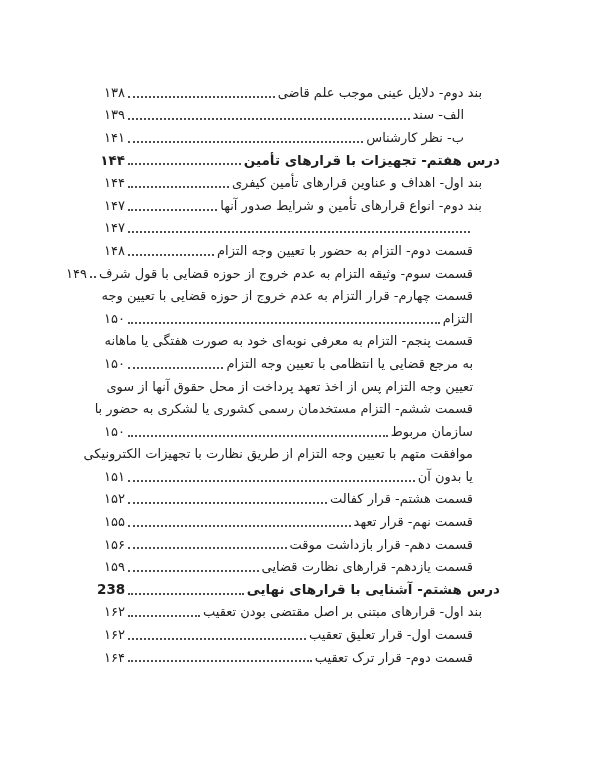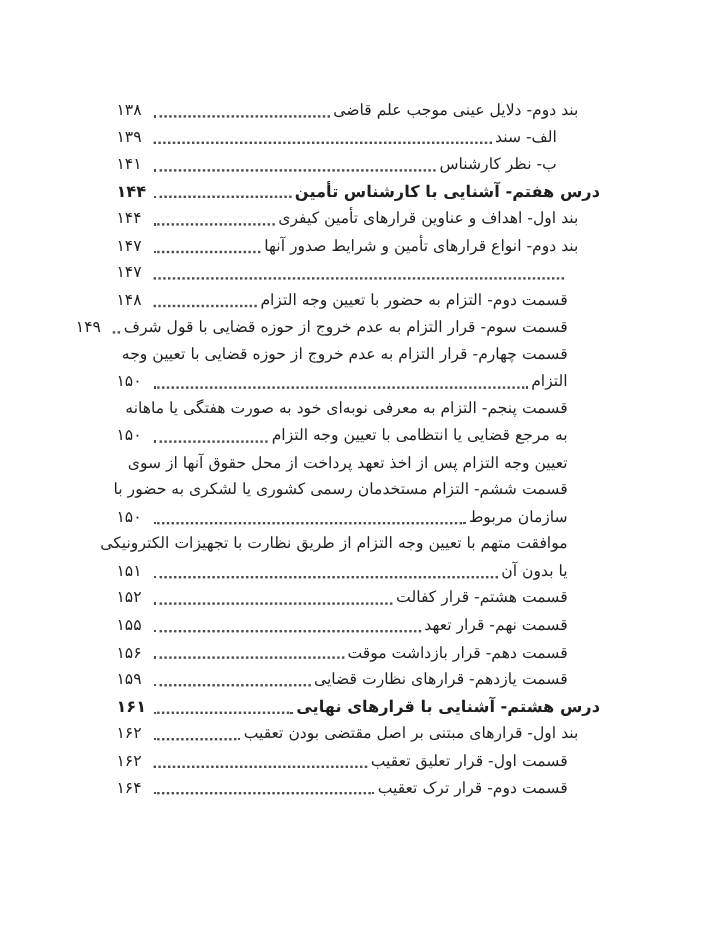--- a/index.html
+++ b/index.html
@@ -44,21 +44,21 @@
   .dots {
     flex: 1 1 auto;
     min-width: 6px;
     border-bottom: 2px dotted #4d4d4d;
     align-self: flex-end;
     margin: 0 3px 6px 3px;
   }
   .num {
     flex: 0 0 auto;
     min-width: 28px;
-    text-align: left;
+    text-align: right;
     direction: ltr;
   }
 </style>
 </head>
 <body>
 
 <div class="page">
   <div class="toc">
       <div class="toc-row level-1">
     <span class="entry-text">بند دوم- دلایل عینی موجب علم قاضی</span>
@@ -69,21 +69,21 @@
     <span class="entry-text">الف- سند</span>
     <span class="dots"></span>
     <span class="num">۱۳۹</span>
   </div>
       <div class="toc-row level-3">
     <span class="entry-text">ب- نظر کارشناس</span>
     <span class="dots"></span>
     <span class="num">۱۴۱</span>
   </div>
       <div class="toc-row level-0 bold">
-    <span class="entry-text">درس هفتم- آشنایی با کارشناس تأمین</span>
+    <span class="entry-text">درس هفتم- تجهیزات با قرارهای تأمین</span>
     <span class="dots"></span>
     <span class="num">۱۴۴</span>
   </div>
       <div class="toc-row level-1">
     <span class="entry-text">بند اول- اهداف و عناوین قرارهای تأمین کیفری</span>
     <span class="dots"></span>
     <span class="num">۱۴۴</span>
   </div>
       <div class="toc-row level-1">
     <span class="entry-text">بند دوم- انواع قرارهای تأمین و شرایط صدور آنها</span>
@@ -93,21 +93,21 @@
       <div class="toc-row level-2">
     <span class="dots"></span>
     <span class="num">۱۴۷</span>
   </div>
       <div class="toc-row level-2">
     <span class="entry-text">قسمت دوم- التزام به حضور با تعیین وجه التزام</span>
     <span class="dots"></span>
     <span class="num">۱۴۸</span>
   </div>
       <div class="toc-row level-2">
-    <span class="entry-text">قسمت سوم- قرار التزام به عدم خروج از حوزه قضایی با قول شرف</span>
+    <span class="entry-text">قسمت سوم- وثیقه التزام به عدم خروج از حوزه قضایی با قول شرف</span>
     <span class="dots"></span>
     <span class="num">۱۴۹</span>
   </div>
       <div class="toc-row level-2">
     <span class="entry-text">قسمت چهارم- قرار التزام به عدم خروج از حوزه قضایی با تعیین وجه</span>
 
   </div>
       <div class="toc-row level-2">
     <span class="entry-text">التزام</span>
     <span class="dots"></span>
@@ -160,21 +160,21 @@
     <span class="num">۱۵۶</span>
   </div>
       <div class="toc-row level-2">
     <span class="entry-text">قسمت یازدهم- قرارهای نظارت قضایی</span>
     <span class="dots"></span>
     <span class="num">۱۵۹</span>
   </div>
       <div class="toc-row level-0 bold">
     <span class="entry-text">درس هشتم- آشنایی با قرارهای نهایی</span>
     <span class="dots"></span>
-    <span class="num">۱۶۱</span>
+    <span class="num">238</span>
   </div>
       <div class="toc-row level-1">
     <span class="entry-text">بند اول- قرارهای مبتنی بر اصل مقتضی بودن تعقیب</span>
     <span class="dots"></span>
     <span class="num">۱۶۲</span>
   </div>
       <div class="toc-row level-2">
     <span class="entry-text">قسمت اول- قرار تعلیق تعقیب</span>
     <span class="dots"></span>
     <span class="num">۱۶۲</span>

